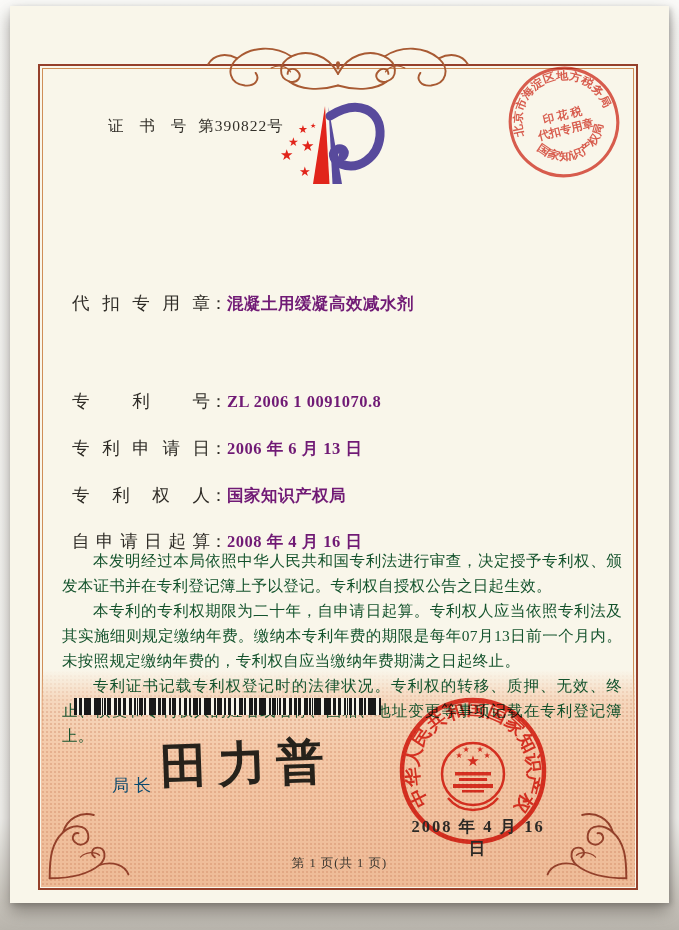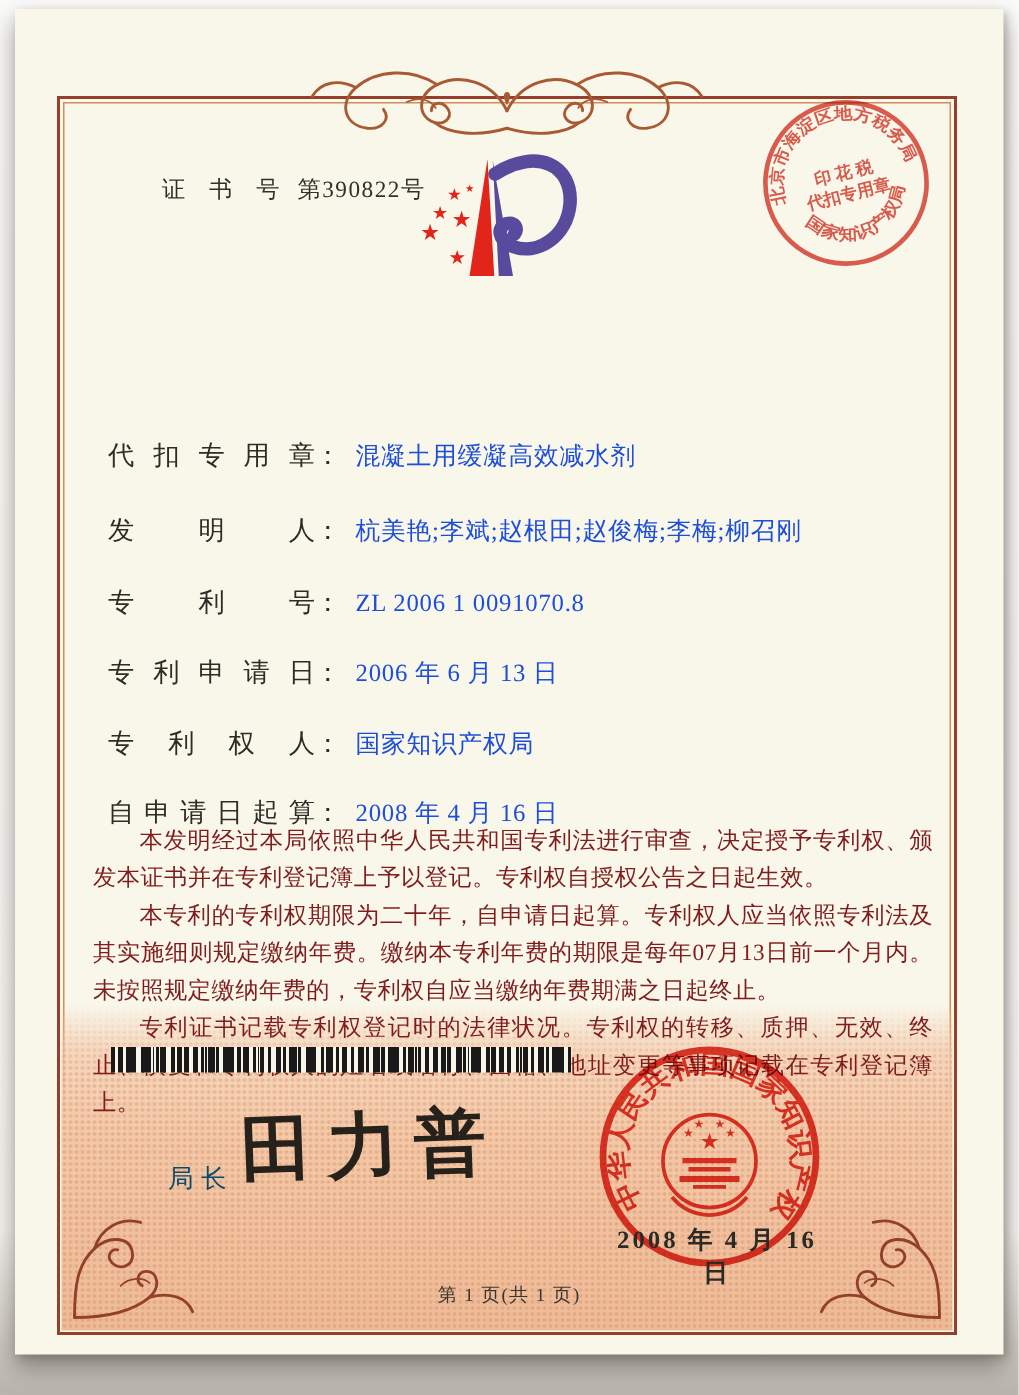--- a/index.html
+++ b/index.html
@@ -53,24 +53,24 @@
   .title {
     position:absolute; left:0; right:0; top:196px; text-align:center;
     font-size:41px; font-weight:bold; color:#33302b;
     letter-spacing:14px; text-indent:14px;
   }
 
   .field-row { position:absolute; left:62px; white-space:nowrap; color:#2f2c27; }
   .f-label { display:inline-block; width:138px; font-size:17.5px;
     text-align:justify; text-align-last:justify; vertical-align:bottom; }
   .f-colon { font-size:17px; }
-  .f-value { margin-left:10px; font-size:16.5px; letter-spacing:.5px; color:#1d4ed8; }
+  .f-value { font-size:16.5px; letter-spacing:.5px; color:#701a75;font-weight:bold; }
   .row1{top:285px} .row2{top:335px} .row3{top:383px} .row4{top:430px} .row5{top:477px} .row6{top:523px}
 
-  .paras { position:absolute; left:52px; top:542px; width:560px; color:#7f1d1d; }
+  .paras { position:absolute; left:52px; top:542px; width:560px; color:#14532d; }
   .paras p { font-size:15.5px; line-height:25px; text-indent:2em;
     text-align:justify; letter-spacing:.3px; }
 
   .barcode { position:absolute; left:64px; top:692px; width:307px; height:17px;
     background-color:#f7f4ea;
     background-image:
       repeating-linear-gradient(90deg,#191919 0 2px, transparent 2px 5px),
       repeating-linear-gradient(90deg,#191919 0 1px, transparent 1px 7px),
       repeating-linear-gradient(90deg,#191919 0 3px, transparent 3px 11px);
   }
@@ -161,23 +161,20 @@
     <text font-size="10.5" fill="#d9493c" font-weight="bold">
       <textPath href="#taxBot" xlink:href="#taxBot" startOffset="8" textLength="84" lengthAdjust="spacingAndGlyphs">国家知识产权局</textPath>
     </text>
     <text x="60" y="57" font-size="11" fill="#d9493c" font-weight="bold" text-anchor="middle">印 花 税</text>
     <text x="60" y="71" font-size="11" fill="#d9493c" font-weight="bold" text-anchor="middle">代扣专用章</text>
   </svg>
 
 
   <div class="field-row row1">
     <span class="f-label">代扣专用章</span><span class="f-colon">：</span><span class="f-value">混凝土用缓凝高效减水剂</span>
-  </div>
-  <div class="field-row row2">
-    <span class="f-label">发明人</span><span class="f-colon">：</span><span class="f-value">杭美艳;李斌;赵根田;赵俊梅;李梅;柳召刚</span>
   </div>
   <div class="field-row row3">
     <span class="f-label">专利号</span><span class="f-colon">：</span><span class="f-value">ZL 2006 1 0091070.8</span>
   </div>
   <div class="field-row row4">
     <span class="f-label">专利申请日</span><span class="f-colon">：</span><span class="f-value">2006 年 6 月 13 日</span>
   </div>
   <div class="field-row row5">
     <span class="f-label">专利权人</span><span class="f-colon">：</span><span class="f-value">国家知识产权局</span>
   </div>

